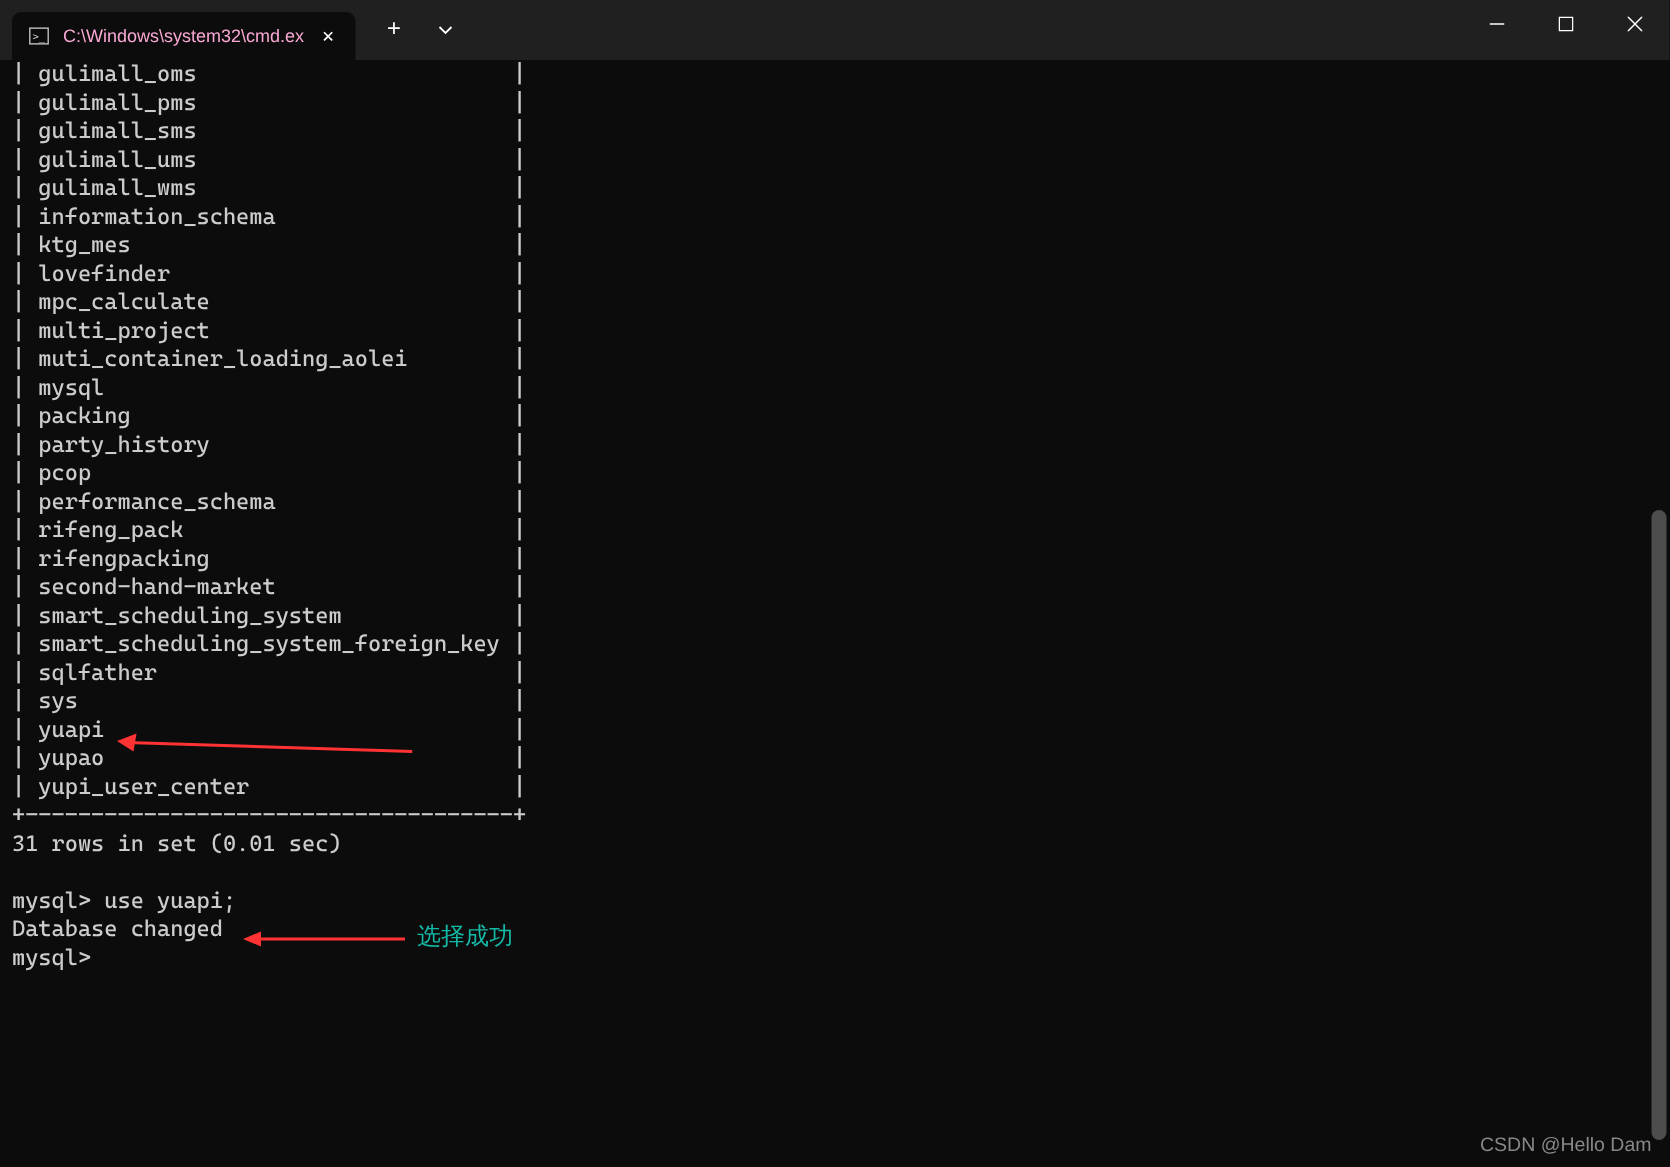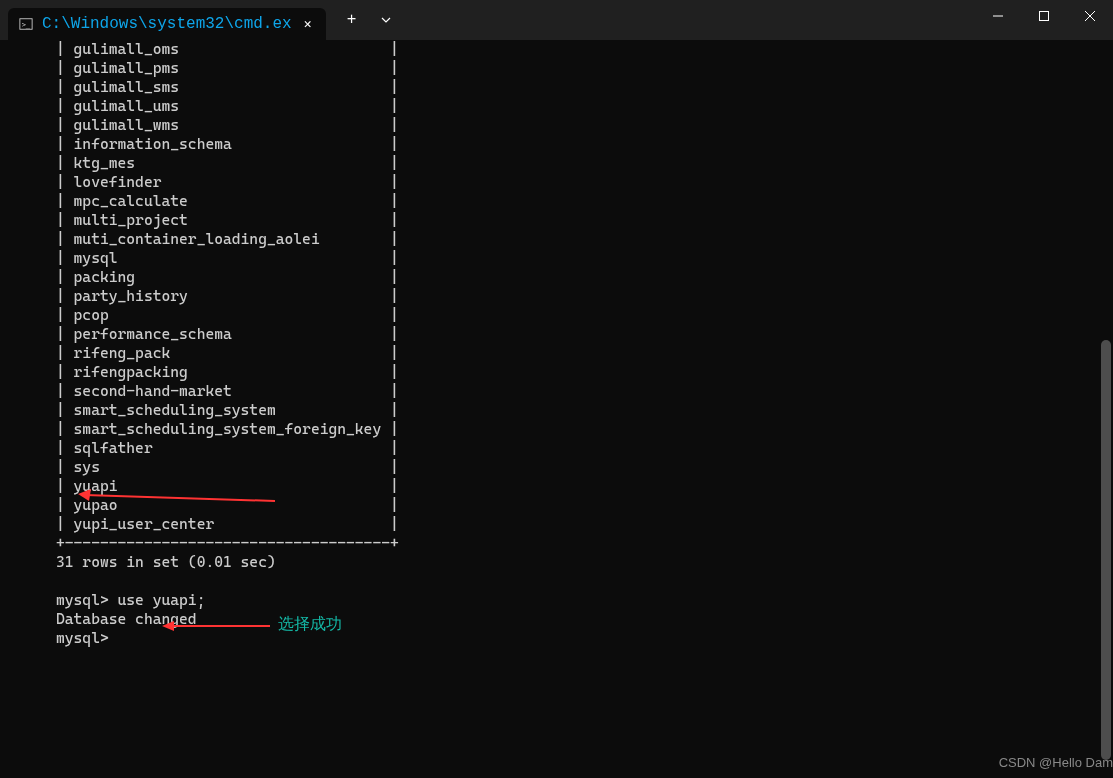--- a/index.html
+++ b/index.html
@@ -41,23 +41,23 @@
       align-items: center;
       justify-content: center;
       color: #ccc;
       font-size: 10px;
     }
     .tab-icon svg {
       width: 14px;
       height: 14px;
     }
     .tab-title {
-      color: #0ea5e9;
-      font-size: 16px;
-      font-family: Liberation Mono, monospace;
+      color: #f9a8d4;
+      font-size: 12px;
+      font-family: Liberation Sans, sans-serif;
       flex: 1;
       white-space: nowrap;
       overflow: hidden;
     }
     .tab-close {
       color: #ffffff;
       font-size: 13px;
       width: 16px;
       height: 16px;
       display: flex;
@@ -111,37 +111,36 @@
       padding: 0 8px;
       color: #cccccc;
       font-size: 15px;
       line-height: 19px;
       white-space: pre;
       font-family: Consolas, 'Cascadia Mono', monospace;
       position: relative;
     }
     .terminal-line {
       white-space: pre;
-      margin-left: 48px;
     }
     .annotation {
       position: absolute;
       color: #14b8a6;
       font-size: 16px;
       font-family: 'Microsoft YaHei', sans-serif;
       pointer-events: none;
     }
     .arrow {
       position: absolute;
       pointer-events: none;
     }
     .watermark {
       position: absolute;
       bottom: 8px;
-      right: 0;
+      right: 12px;
       color: #888888;
       font-size: 13px;
       font-family: 'Segoe UI', sans-serif;
     }
     .scrollbar {
       position: absolute;
       right: 0;
       top: 40px;
       width: 14px;
       height: 738px;

